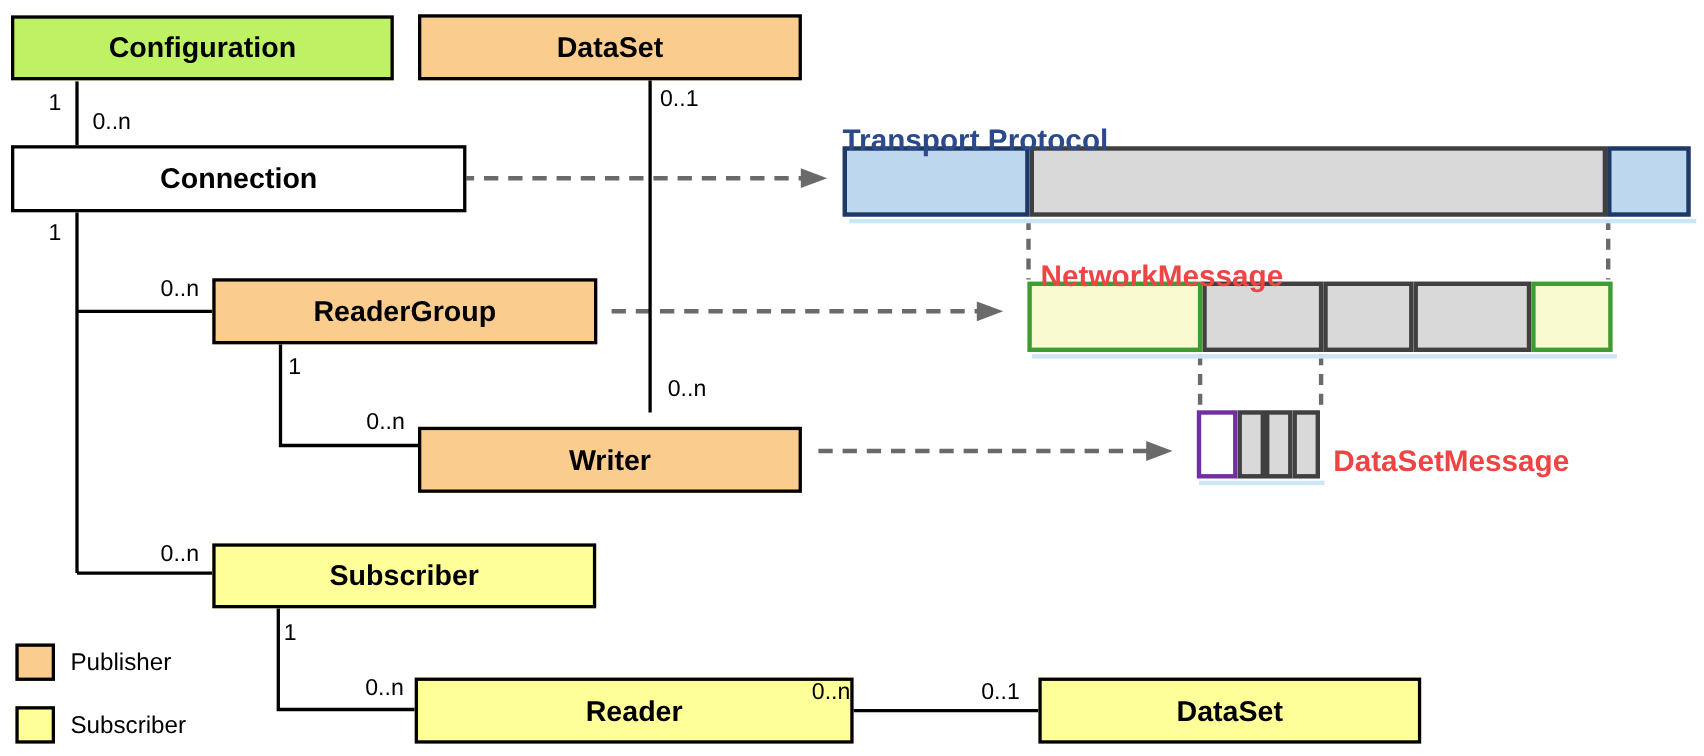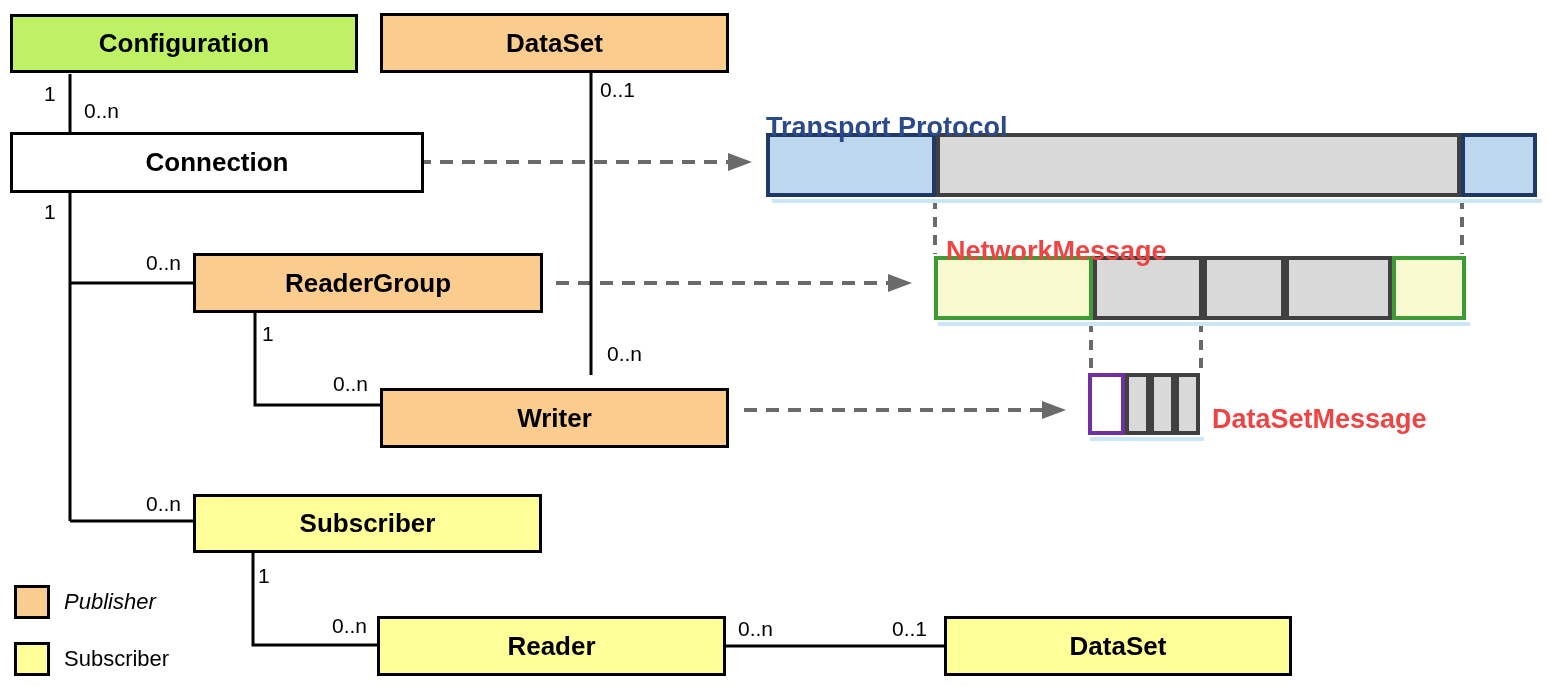--- a/index.html
+++ b/index.html
@@ -18,21 +18,21 @@
   .bar-label { position:absolute; font-weight:bold; font-size:27px; white-space:nowrap; z-index:4;margin-top:20px; }
   .shadow { position:absolute; height:4px; z-index:0; }
   .legend-row { position:absolute; display:flex; align-items:center; gap:14px; z-index:3; }
   .legend-swatch { width:36px; height:34px; box-sizing:border-box; border:3px solid #000; }
   .legend-label { font-size:22px; color:#000; }
 </style>
 </head>
 <body>
 
 <div id="canvas">
-  <div class="legend-row" style="left:14px; top:585px;font-style:italic;">
+  <div class="legend-row" style="left:14px; top:585px;">
     <div class="legend-swatch" id="swatch-publisher" style="background: rgb(250, 205, 143);"></div>
     <div class="legend-label">Publisher</div>
   </div>
   <div class="legend-row" style="left:14px; top:642px;justify-content:space-between;">
     <div class="legend-swatch" id="swatch-subscriber" style="background: rgb(255, 255, 153);"></div>
     <div class="legend-label">Subscriber</div>
   </div>
 <svg width="1549" height="687" class="layer">
       <line x1="374" y1="162" x2="730" y2="162" stroke="#6A6A6A" stroke-width="4" stroke-dasharray="13 9"></line>
       <polygon points="728,153 728,171 752,162" fill="#6A6A6A"></polygon>
@@ -64,21 +64,21 @@
     </div>
     <div class="node" style="left: 193px; top: 253px; width: 350px; height: 60px; background: rgb(250, 205, 143);">
       <span class="node-label">ReaderGroup</span>
     </div>
     <div class="node" style="left: 380px; top: 375px; width: 349px; height: 60px; background: rgb(250, 205, 143); margin-top: 13px;">
       <span class="node-label">Writer</span>
     </div>
     <div class="node" style="left: 193px; top: 494px; width: 349px; height: 59px; background: rgb(255, 255, 153);">
       <span class="node-label">Subscriber</span>
     </div>
-    <div class="node" style="left: 377px; top: 616px; width: 349px; height: 60px; background: rgb(255, 255, 153);">
+    <div class="node" style="left: 377px; top: 616px; width: 399px; height: 60px; background: rgb(255, 255, 153);">
       <span class="node-label">Reader</span>
     </div>
     <div class="node" style="left: 944px; top: 616px; width: 348px; height: 60px; background: rgb(255, 255, 153);">
       <span class="node-label">DataSet</span>
     </div>
     <div class="mult" style="left: 44px; top: 82px;">1</div>
     <div class="mult" style="left: 84px; top: 99px;">0..n</div>
     <div class="mult" style="left: 600px; top: 78px;">0..1</div>
     <div class="mult" style="left: 44px; top: 200px;">1</div>
     <div class="mult" style="left: 146px; top: 251px;">0..n</div>

